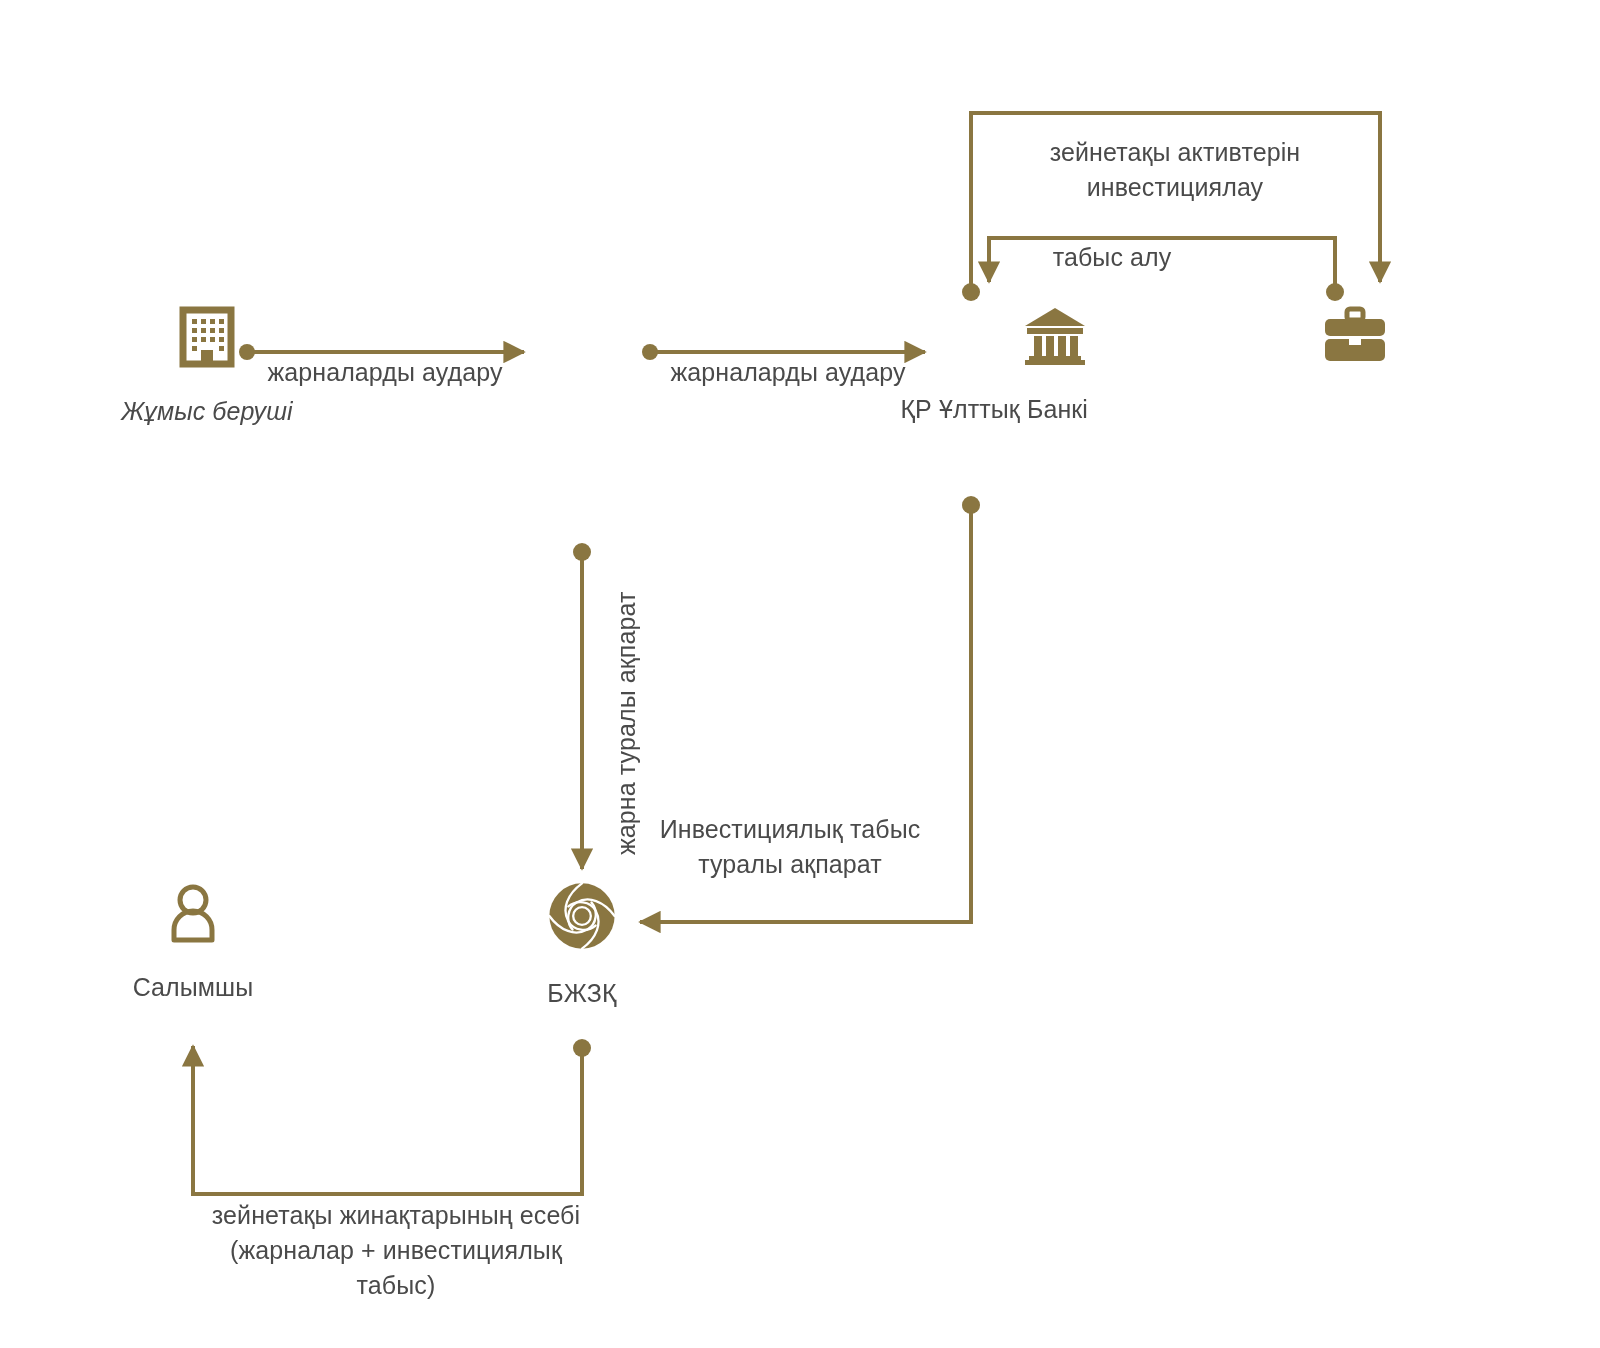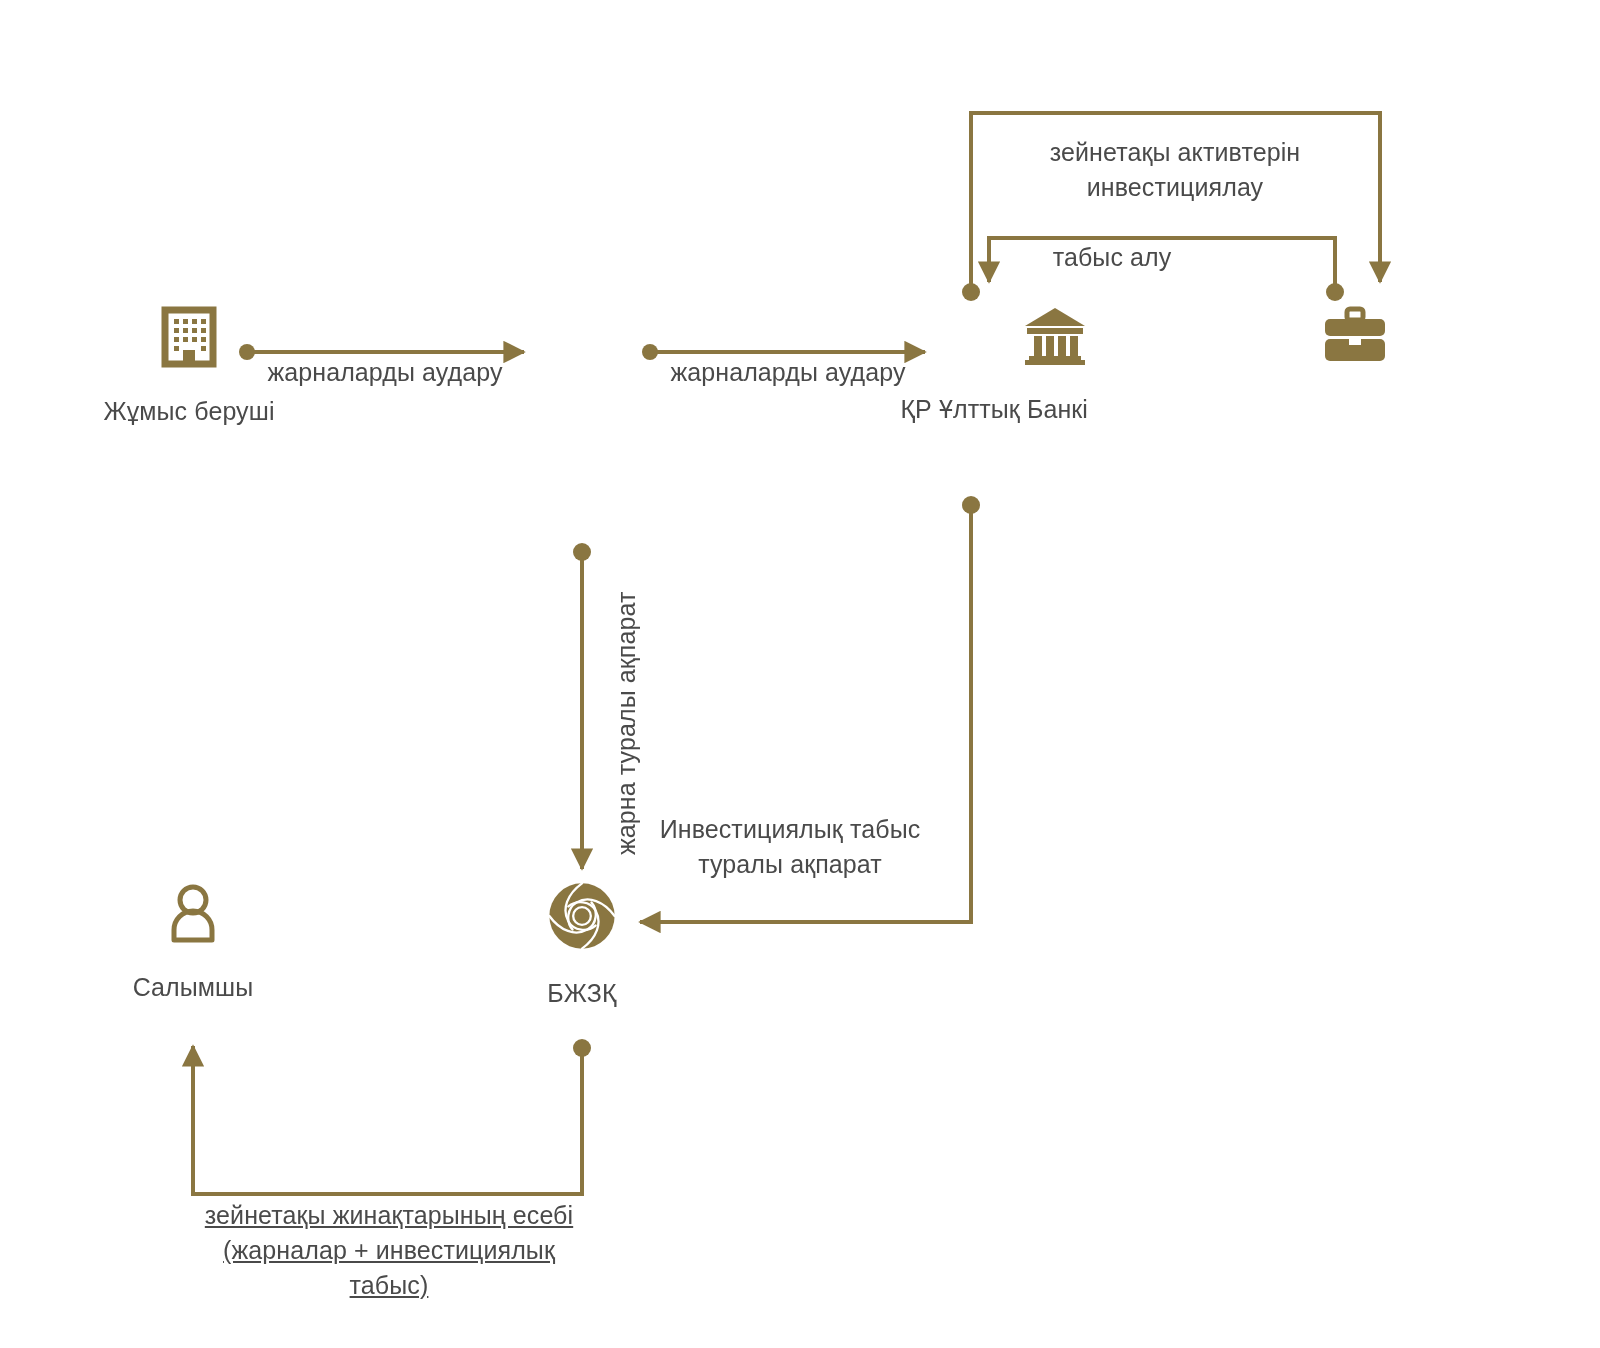--- a/index.html
+++ b/index.html
@@ -103,21 +103,21 @@
       <circle cx="971" cy="505" r="9" fill="#8a7641"></circle>
       <path d="M 971 505 L 971 922 L 640 922" fill="none" stroke="#8a7641" stroke-width="4" marker-end="url(#arrow)"></path>
     </g>
 
     <g>
       <circle cx="582" cy="1048" r="9" fill="#8a7641"></circle>
       <path d="M 582 1048 L 582 1194 L 193 1194 L 193 1046" fill="none" stroke="#8a7641" stroke-width="4" marker-end="url(#arrow)"></path>
     </g>
   </svg>
 
-  <div class="node" style="left:74px; top:306px; width:230px;">
+  <div class="node" style="left:92px; top:306px; width:230px;font-style:italic;">
     <span class="node-icon">
       <svg width="56" height="62" viewBox="0 0 56 62">
         <rect x="4" y="4" width="48" height="54" fill="none" stroke="#8a7641" stroke-width="7"></rect>
         <g fill="#8a7641">
           <rect x="13" y="13" width="5" height="5"></rect>
             <rect x="22" y="13" width="5" height="5"></rect>
           <rect x="31" y="13" width="5" height="5"></rect>
             <rect x="40" y="13" width="5" height="5"></rect>
           <rect x="13" y="22" width="5" height="5"></rect>
             <rect x="22" y="22" width="5" height="5"></rect>
@@ -201,17 +201,17 @@
   <div class="edge-label el-center" style="left:1000px; top:111px; width:350px;margin-top:24px;">зейнетақы активтерін
 инвестициялау</div>
 
   <div class="edge-label el-center" style="left:947px; top:240px; width:330px;">табыс алу</div>
 
   <div class="vertical-label" style="left:612px; top:855px;">жарна туралы ақпарат</div>
 
   <div class="edge-label el-right" style="left:620px; top:812px; width:340px;">Инвестициялық табыс
 туралы ақпарат</div>
 
-  <div class="edge-label el-center" style="left:189px; top:1198px; width:400px;text-decoration:underline;">зейнетақы жинақтарының есебі
+  <div class="edge-label el-center" style="left:196px; top:1198px; width:400px;">зейнетақы жинақтарының есебі
 (жарналар + инвестициялық
 табыс)</div>
 
 </div>
 
 </body></html>

